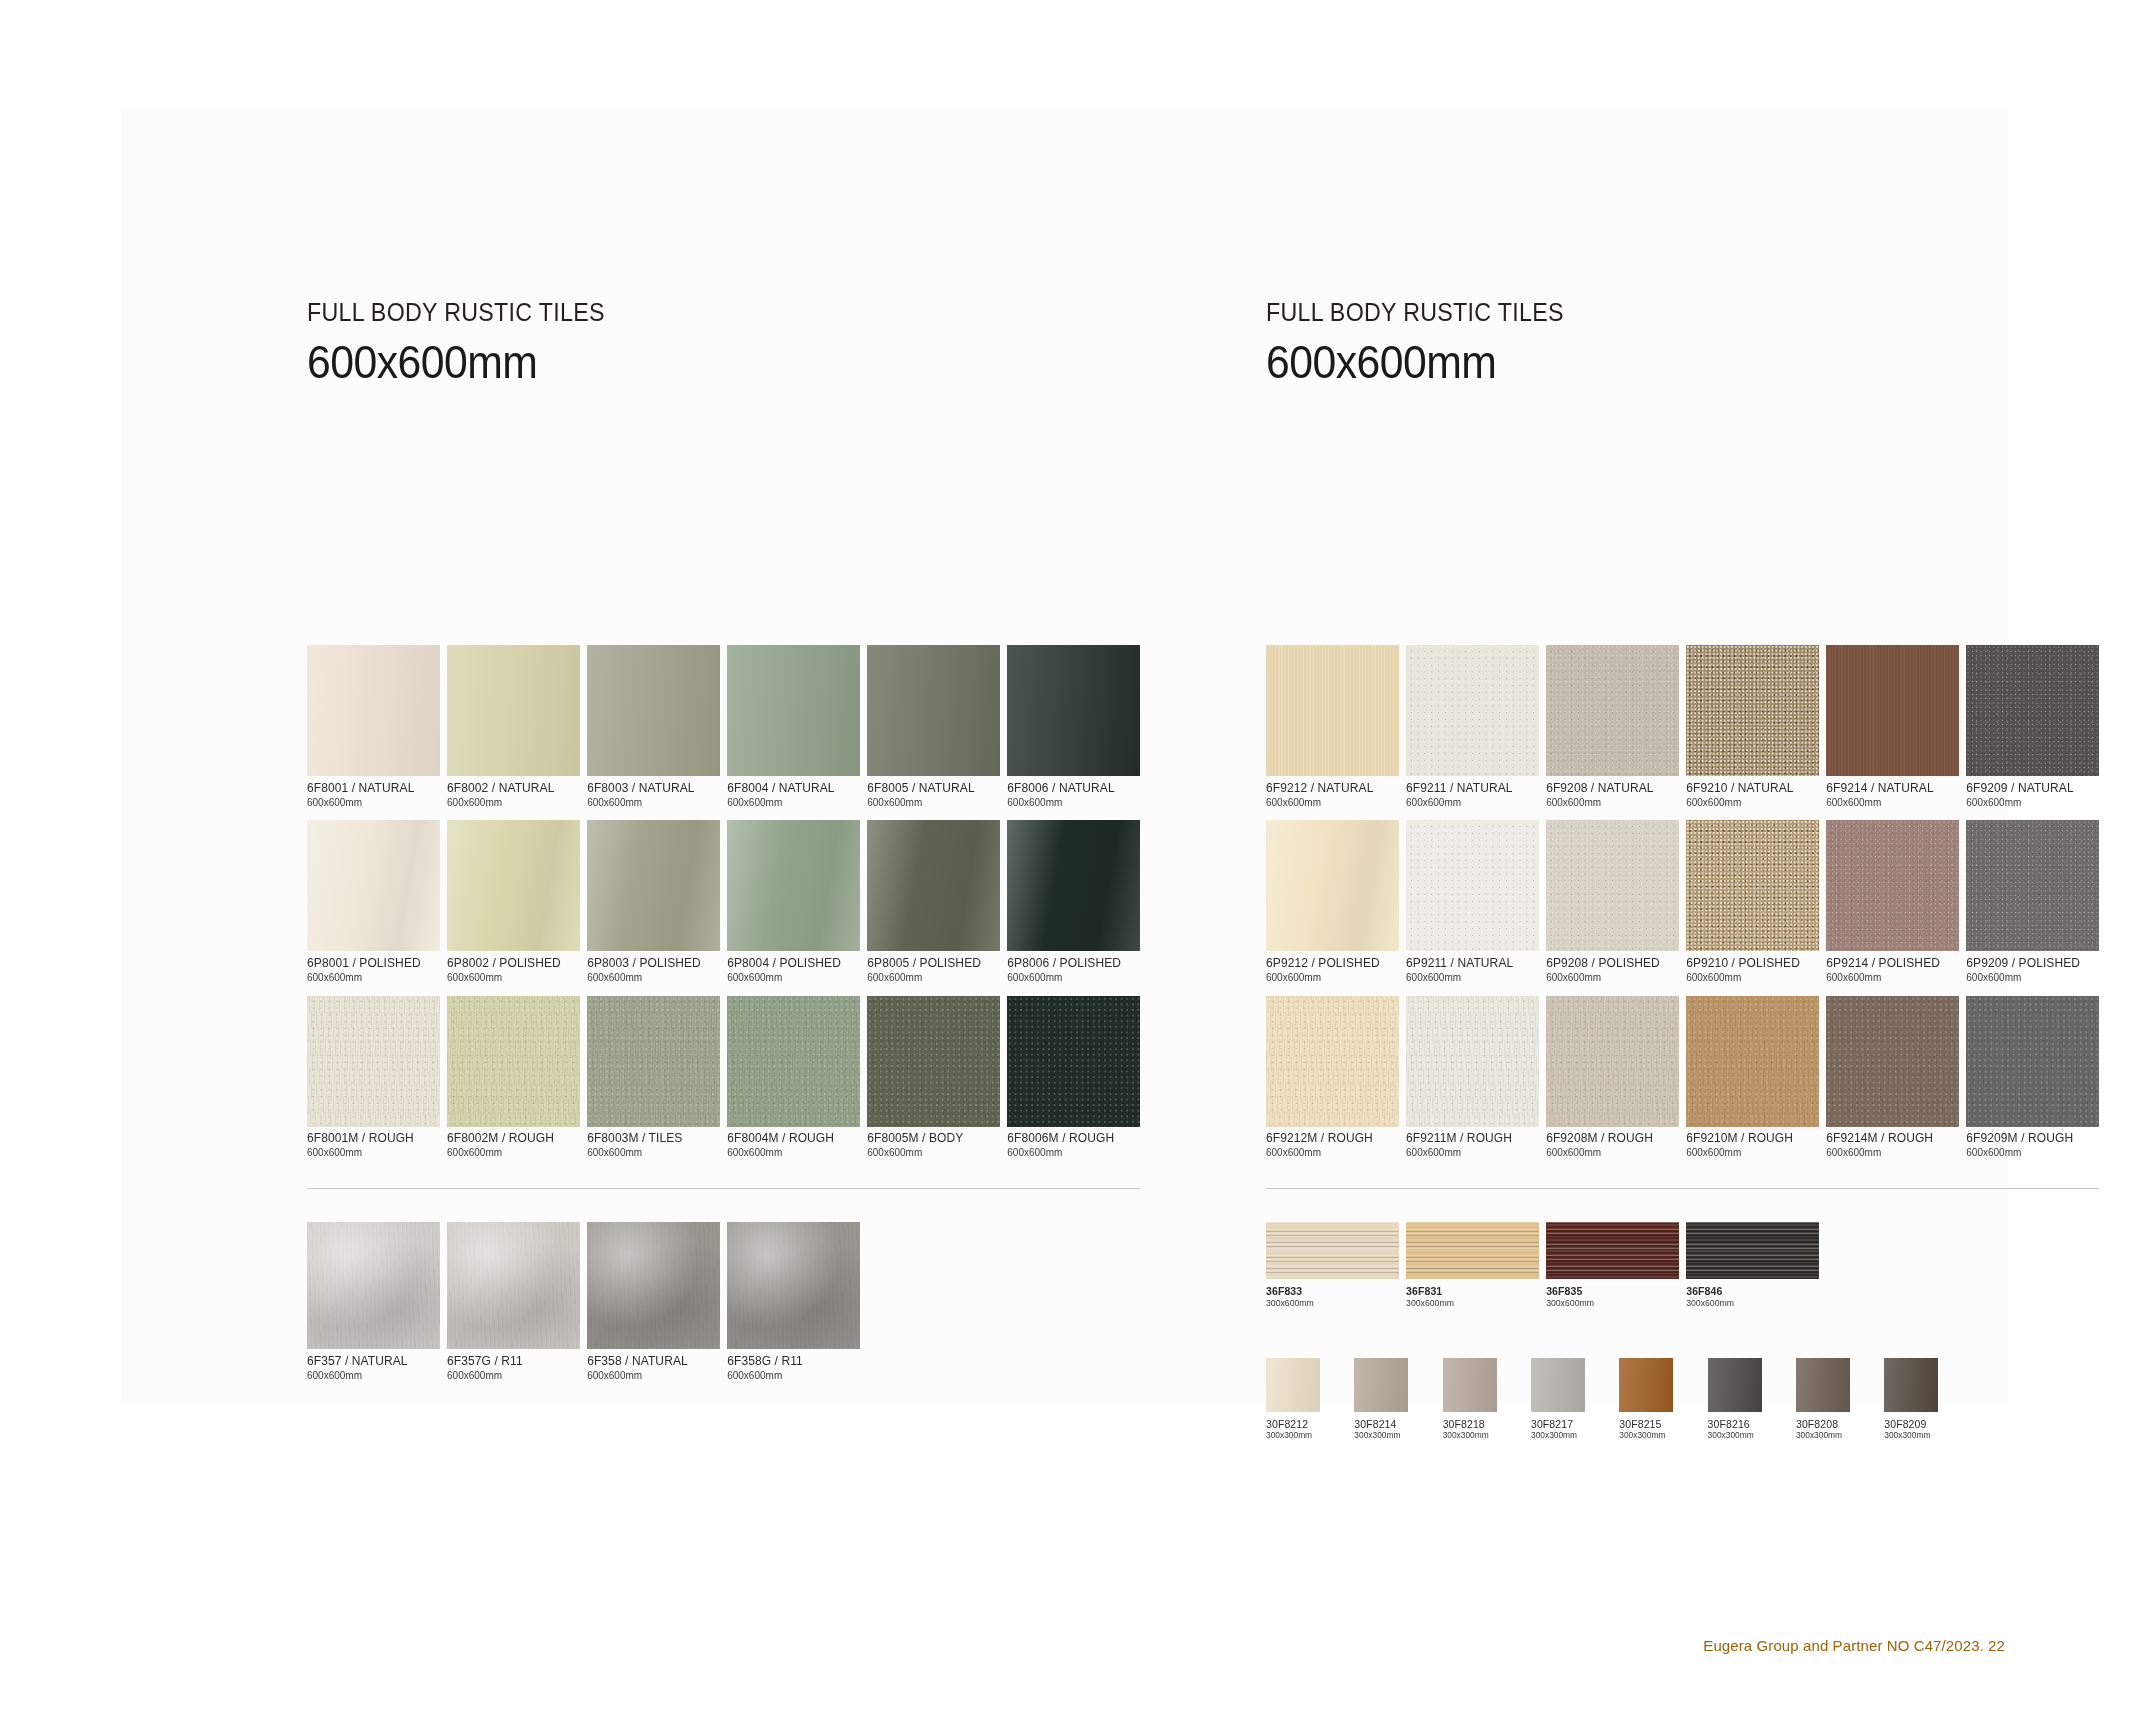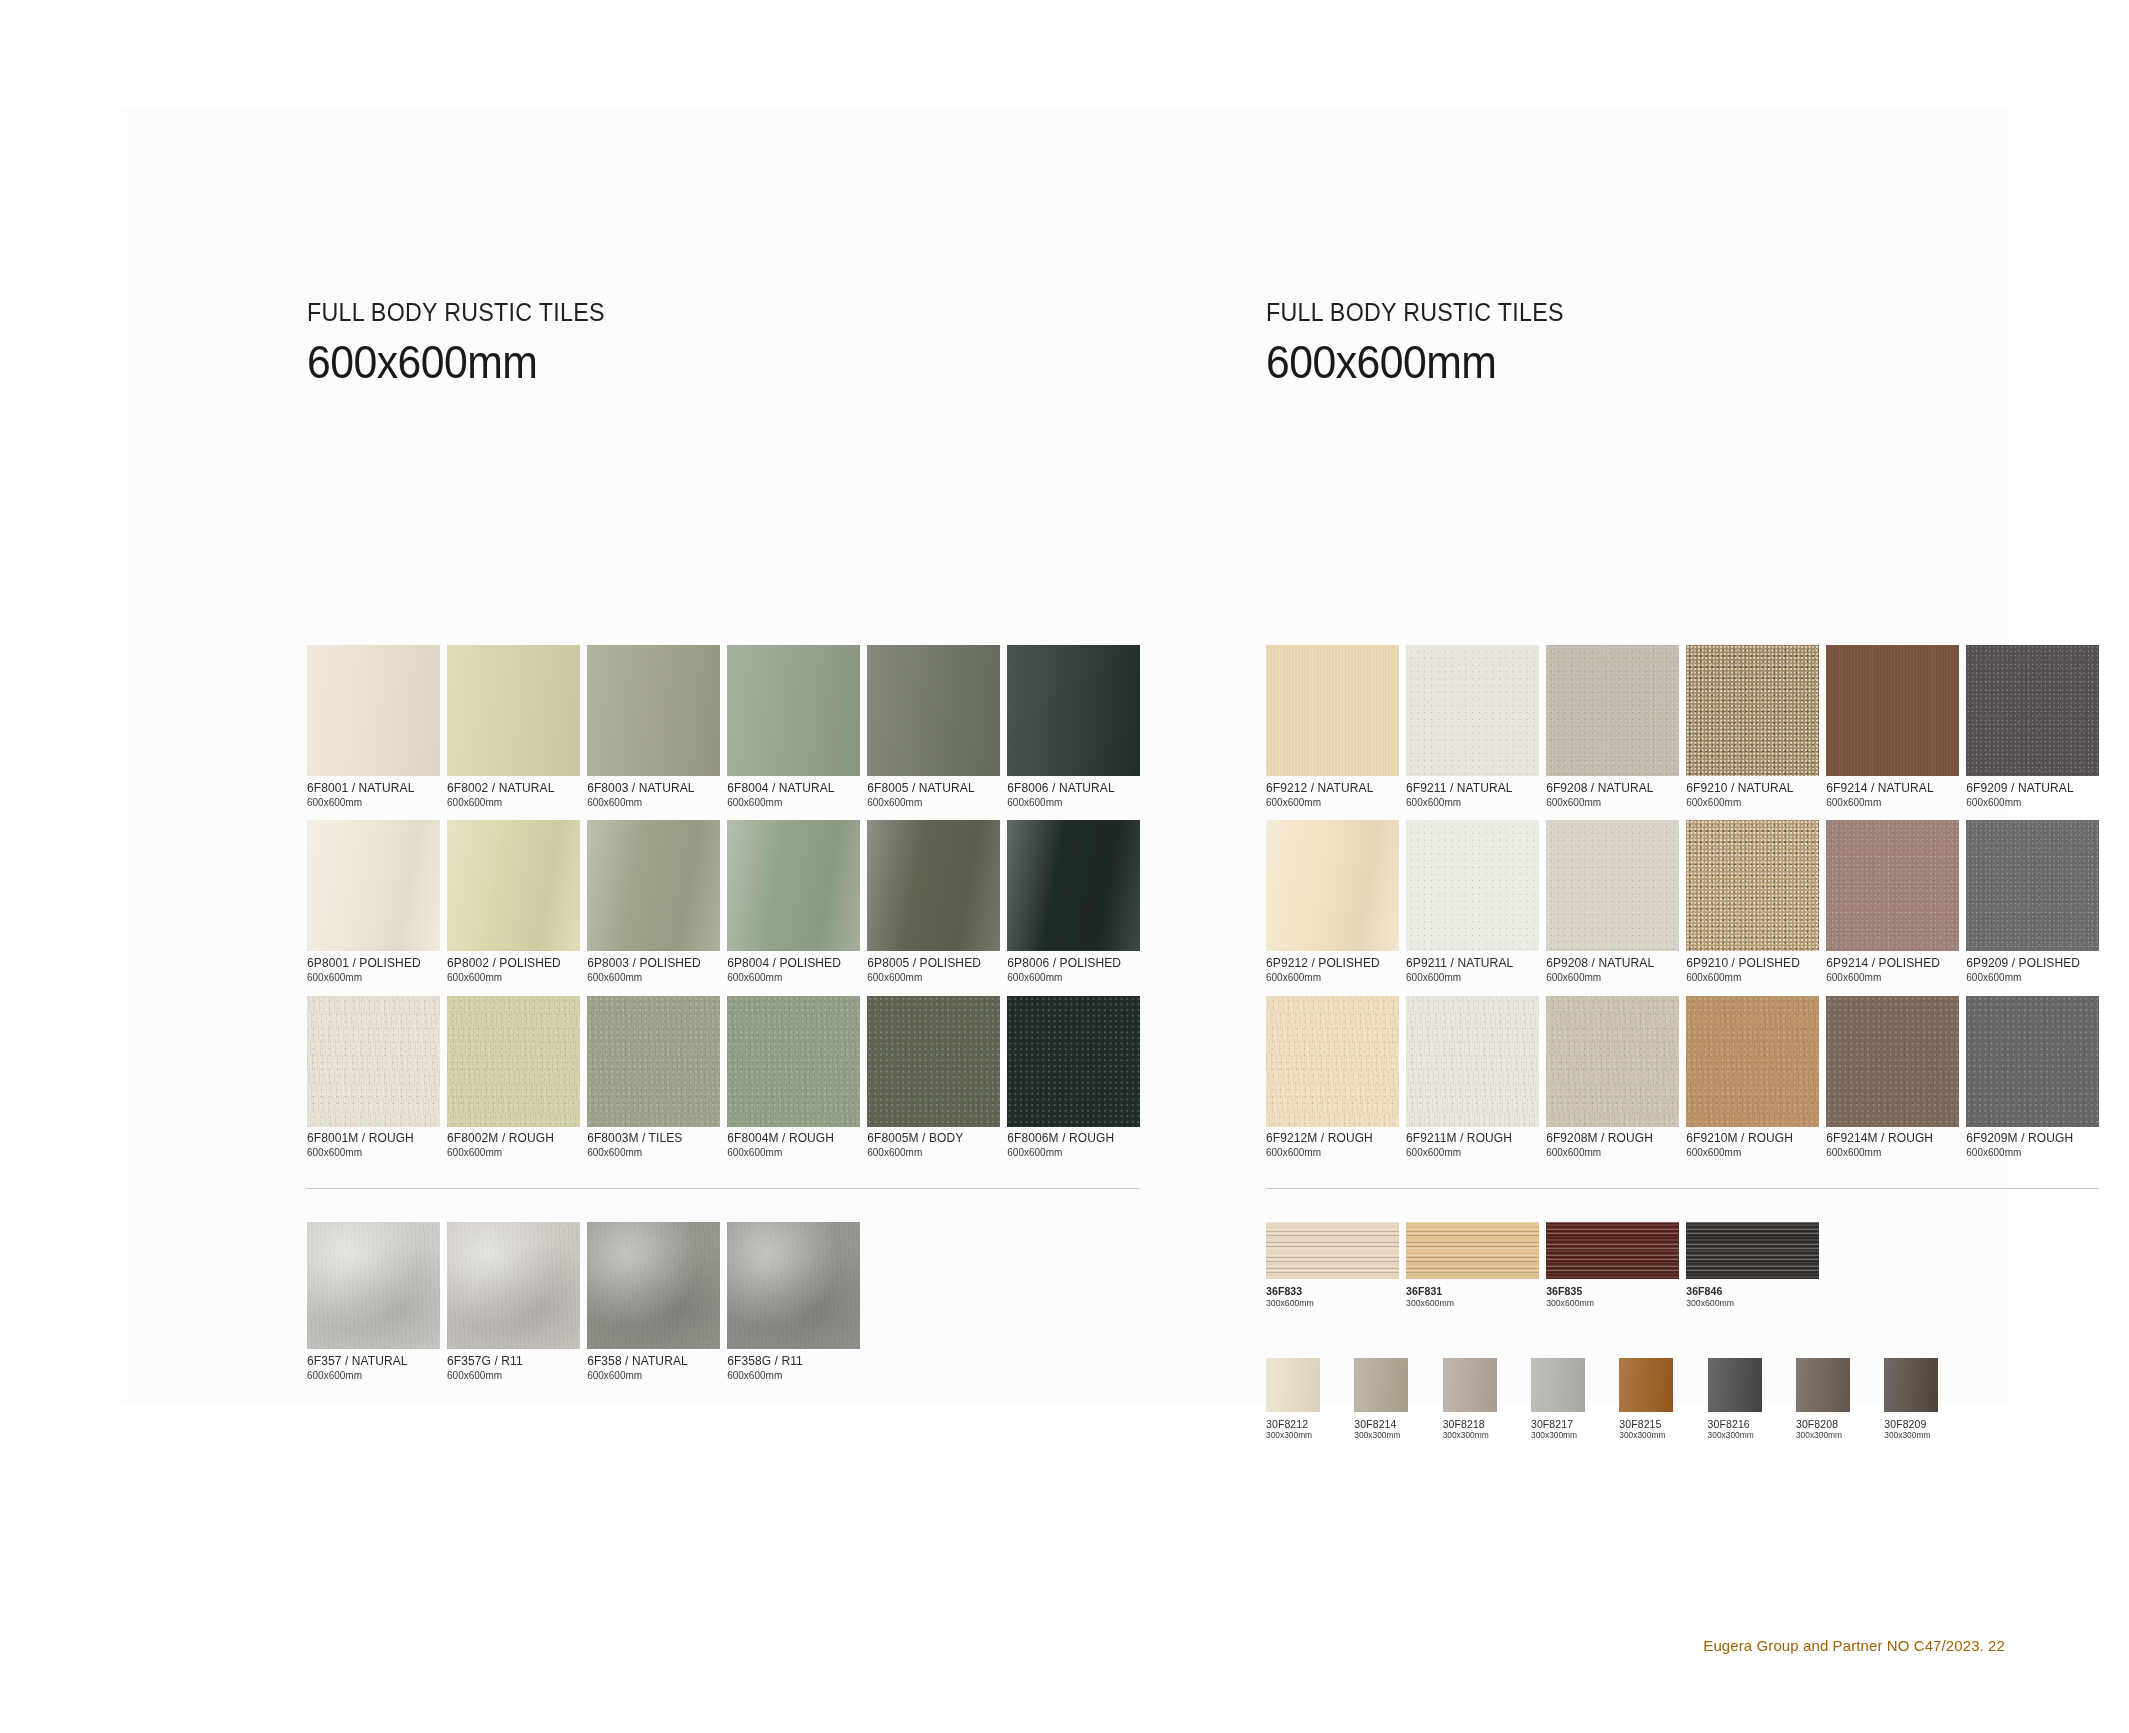--- a/index.html
+++ b/index.html
@@ -353,21 +353,21 @@
         <div class="cell">
           <div class="swatch tex-speckle" style="background: rgb(236, 235, 228);"></div>
           <div class="caption">
             <div class="cap-code">6P9211 / NATURAL</div>
             <div class="cap-size">600x600mm</div>
           </div>
         </div>
         <div class="cell">
           <div class="swatch tex-speckle" style="background: rgb(216, 210, 198);"></div>
           <div class="caption">
-            <div class="cap-code">6P9208 / NATURAL</div>
+            <div class="cap-code">6P9208 / POLISHED</div>
             <div class="cap-size">600x600mm</div>
           </div>
         </div>
         <div class="cell">
           <div class="swatch tex-speckle-hi" style="background: rgb(180, 154, 114);"></div>
           <div class="caption">
             <div class="cap-code">6P9210 / POLISHED</div>
             <div class="cap-size">600x600mm</div>
           </div>
         </div>

